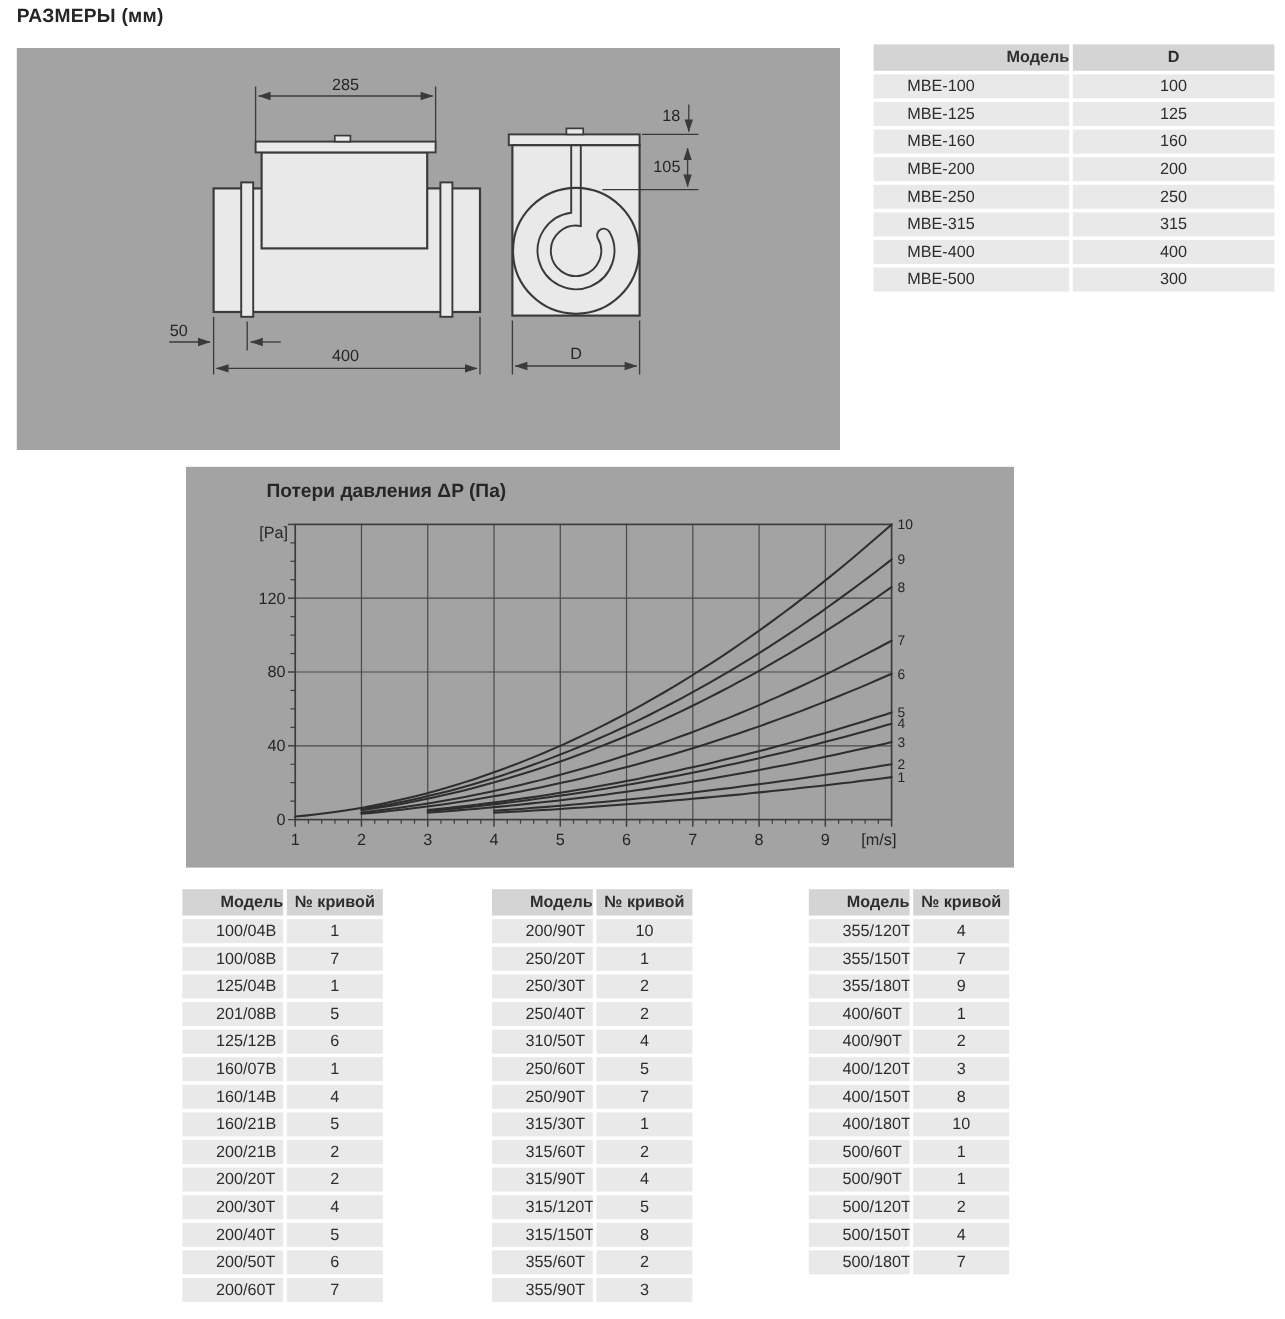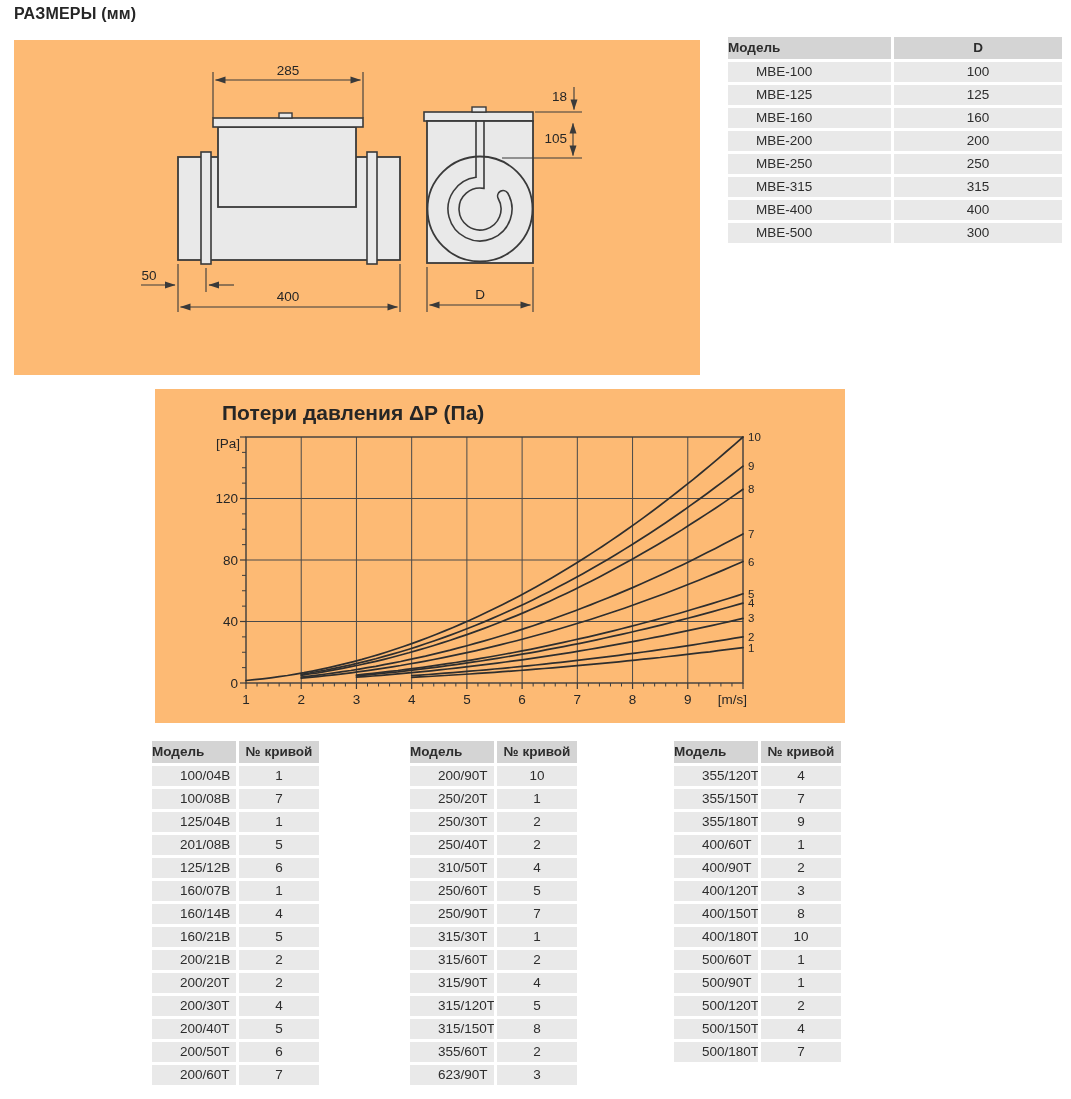--- a/index.html
+++ b/index.html
@@ -4,37 +4,37 @@
 <style>
   html,body{margin:0;padding:0;}
   body{
     width:1071px;height:1099px;position:relative;background:#ffffff;
     font-family:"Liberation Sans",sans-serif;color:#2d2d2d;overflow:hidden;
   }
   .page-title{
     position:absolute;left:14px;top:5px;margin:0;
     font-size:16px;font-weight:bold;color:#262626;letter-spacing:.2px;text-align:right;
   }
-  .panel{position:absolute;background:#fdba74;}
+  .panel{position:absolute;background:#a3a3a3;}
   .drawing-panel{left:14px;top:40px;width:686px;height:335px;}
   .chart-panel{left:155px;top:389px;width:690px;height:334px;}
   .chart-title{
-    position:absolute;left:67px;top:12px;font-size:21px;font-weight:bold;color:#262626;
+    position:absolute;left:67px;top:12px;font-size:16px;font-weight:bold;color:#262626;
   }
   .chart-svg{position:absolute;left:0;top:0;}
   
   .dtable{position:absolute;}
   .trow{display:flex;margin-bottom:3px;}
   .tcell{
     background:#e9e9e9;height:20px;line-height:20px;font-size:13.5px;
     color:#2d2d2d;white-space:nowrap;overflow:hidden;
   }
   .tcell.hdr{background:#d4d4d4;font-weight:bold;text-align:center;height:22px;line-height:22px;}
   .tcell.c-model{text-align:left;padding-left:28px;box-sizing:border-box;}
-  .tcell.c-model.hdr{text-align:left;padding-left:0;}
+  .tcell.c-model.hdr{text-align:right;padding-left:0;}
   .tcell.c-val{text-align:center;}
   .gap{width:3px;flex:0 0 3px;}
   
   .t-big .c-model{width:163px;flex:0 0 163px;}
   .t-big .c-val{width:168px;flex:0 0 168px;}
   
   .t-small .c-model{width:84px;flex:0 0 84px;}
   .t-small .c-val{width:80px;flex:0 0 80px;}
   .t-curves-1{left:152px;top:741px;}
   .t-curves-2{left:410px;top:741px;}
@@ -415,21 +415,21 @@
       <div class="tcell c-model">315/150Т</div>
       <div class="gap"></div>
       <div class="tcell c-val">8</div>
     </div>
     <div class="trow">
       <div class="tcell c-model">355/60Т</div>
       <div class="gap"></div>
       <div class="tcell c-val">2</div>
     </div>
     <div class="trow">
-      <div class="tcell c-model">623/90Т</div>
+      <div class="tcell c-model">355/90Т</div>
       <div class="gap"></div>
       <div class="tcell c-val">3</div>
     </div>
   </div>
 <div class="dtable t-small t-curves-3" id="curve-table-3">
     <div class="trow">
       <div class="tcell c-model hdr">Модель</div>
       <div class="gap"></div>
       <div class="tcell c-val hdr">№ кривой</div>
     </div>

